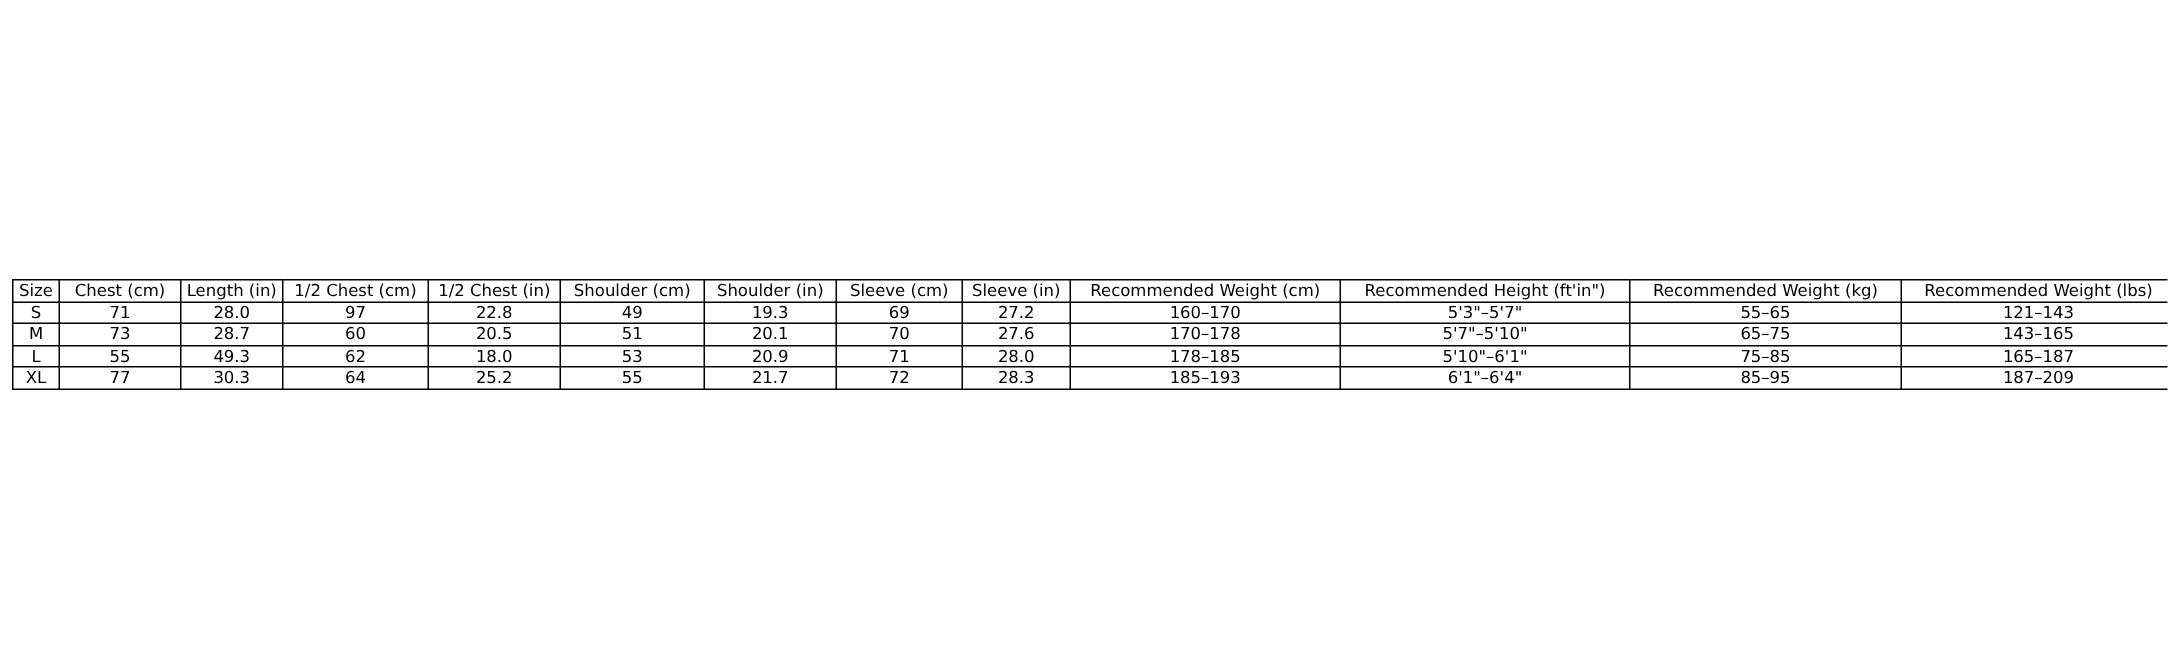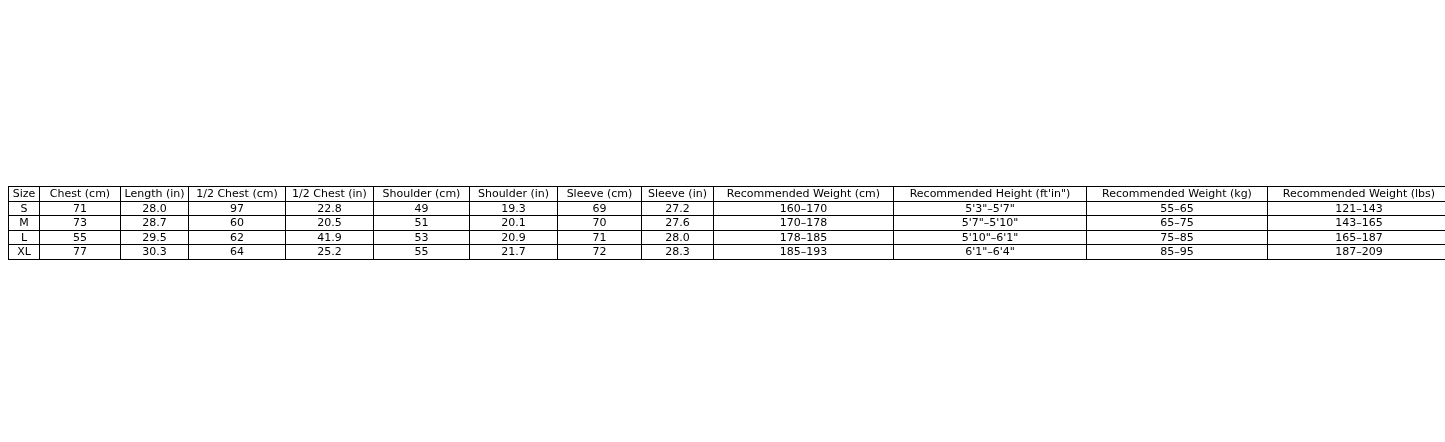--- a/index.html
+++ b/index.html
@@ -118,23 +118,23 @@
         <td>70</td>
         <td>27.6</td>
         <td>170–178</td>
         <td>5'7"–5'10"</td>
         <td>65–75</td>
         <td>143–165</td>
       </tr>
       <tr>
         <td>L</td>
         <td>55</td>
-        <td>29.5</td>
+        <td>49.3</td>
         <td>62</td>
-        <td>41.9</td>
+        <td>18.0</td>
         <td>53</td>
         <td>20.9</td>
         <td>71</td>
         <td>28.0</td>
         <td>178–185</td>
         <td>5'10"–6'1"</td>
         <td>75–85</td>
         <td>165–187</td>
       </tr>
       <tr>

